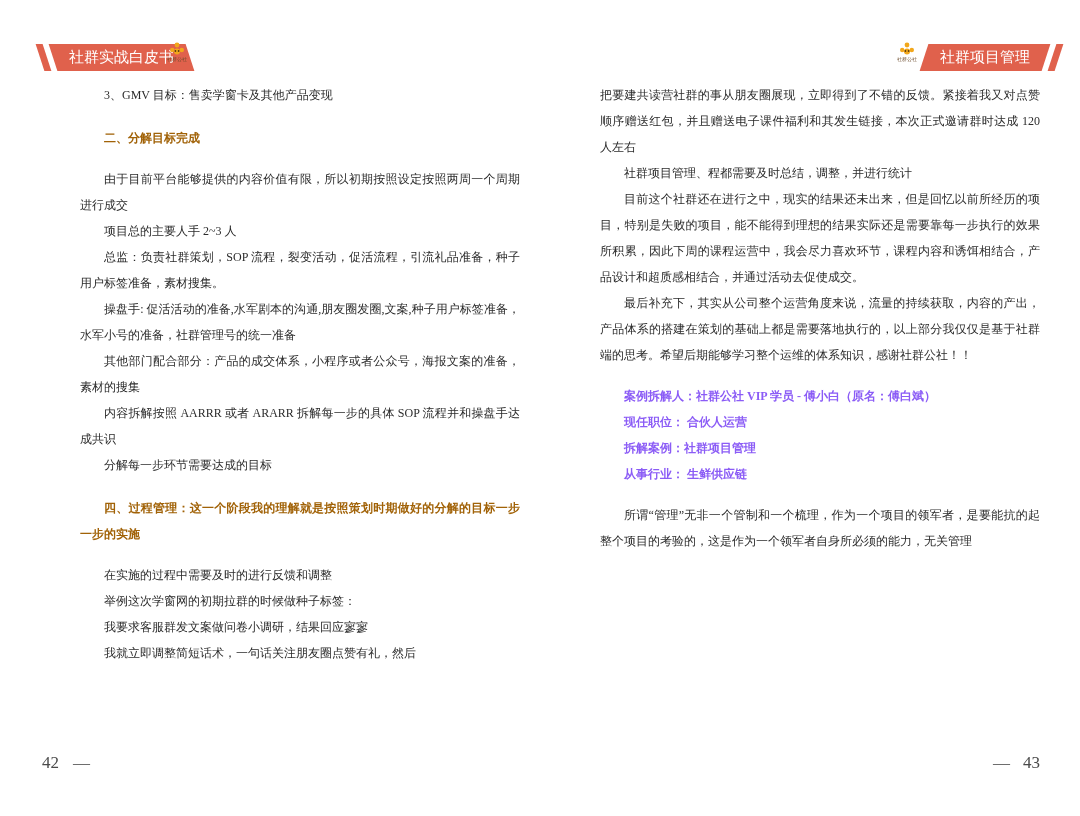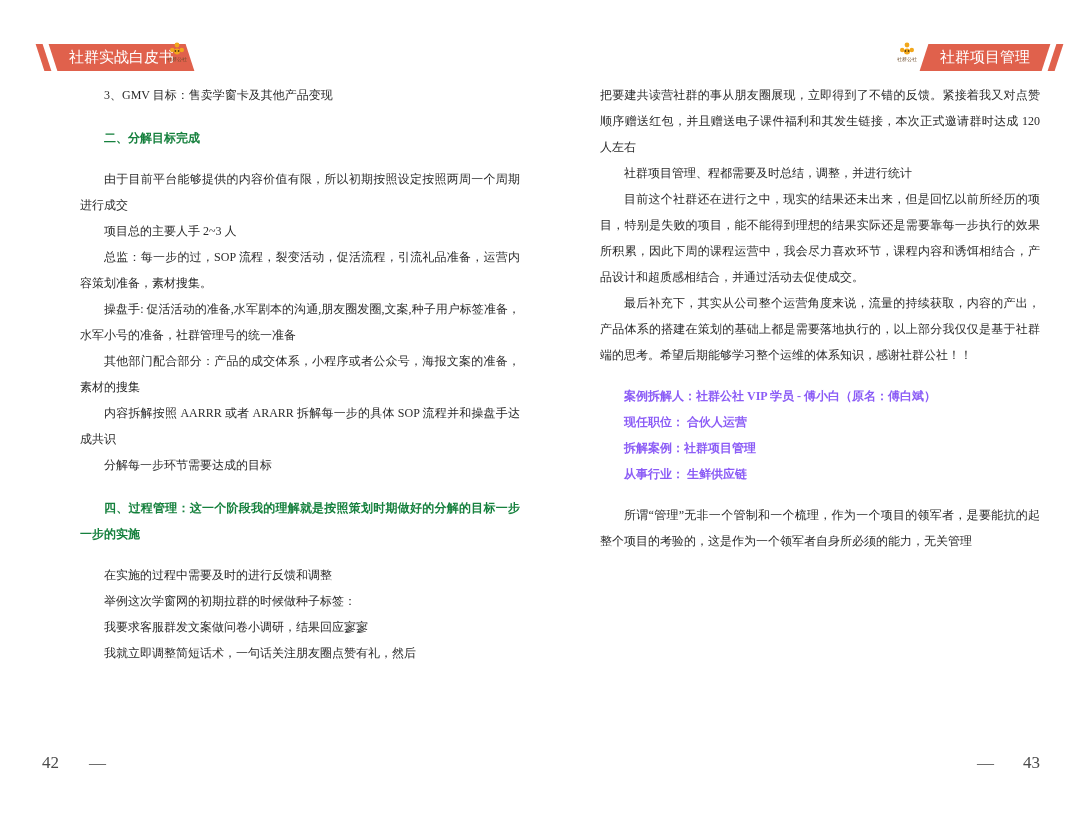--- a/index.html
+++ b/index.html
@@ -40,29 +40,29 @@
   
   .column{
     position:absolute;top:82px;width:440px;
     font-size:12px;line-height:26px;
     text-align:justify;
   }
   .col-left{left:80px;}
   .col-right{left:600px;}
   .blk{margin:0;}
   .blk.indent{text-indent:2em;}
-  .blk.heading{font-weight:bold;color:#15803d;margin:17px 0 15px 0;}
+  .blk.heading{font-weight:bold;color:#a16207;margin:17px 0 15px 0;}
   .blk.bold{font-weight:bold;color:#8b5cf6;}
   .blk.gap{margin-top:15px;}
 
   
   .pageno{
     position:absolute;bottom:43px;
     font-size:17px;color:#4a4a4a;
-    display:flex;align-items:center;gap:30px;
+    display:flex;align-items:center;gap:14px;
   }
   .pageno-left{left:42px;}
   .pageno-right{right:40px;}
   .pageno .dash{color:#555555;letter-spacing:-1px;}
 </style>
 </head>
 <body>
 
 <div id="spread">
 
@@ -102,21 +102,21 @@
       <span>社群项目管理</span>
     </span>
     <span class="stripe stripe-r"></span>
   </div>
 
   <div class="column col-left" id="col-left">
       <p class="blk body indent">3、GMV 目标：售卖学窗卡及其他产品变现</p>
       <p class="blk heading indent">二、分解目标完成</p>
       <p class="blk body indent">由于目前平台能够提供的内容价值有限，所以初期按照设定按照两周一个周期进行成交</p>
       <p class="blk body indent">项目总的主要人手 2~3 人</p>
-      <p class="blk body indent">总监：每一步的过，SOP 流程，裂变活动，促活流程，引流礼品准备，运营内容策划准备，素材搜集。</p>
+      <p class="blk body indent">总监：负责社群策划，SOP 流程，裂变活动，促活流程，引流礼品准备，种子用户标签准备，素材搜集。</p>
       <p class="blk body indent">操盘手: 促活活动的准备,水军剧本的沟通,朋友圈发圈,文案,种子用户标签准备，水军小号的准备，社群管理号的统一准备</p>
       <p class="blk body indent">其他部门配合部分：产品的成交体系，小程序或者公众号，海报文案的准备，素材的搜集</p>
       <p class="blk body indent">内容拆解按照 AARRR 或者 ARARR 拆解每一步的具体 SOP 流程并和操盘手达成共识</p>
       <p class="blk body indent">分解每一步环节需要达成的目标</p>
       <p class="blk heading indent">四、过程管理：这一个阶段我的理解就是按照策划时期做好的分解的目标一步一步的实施</p>
       <p class="blk body indent">在实施的过程中需要及时的进行反馈和调整</p>
       <p class="blk body indent">举例这次学窗网的初期拉群的时候做种子标签：</p>
       <p class="blk body indent">我要求客服群发文案做问卷小调研，结果回应寥寥</p>
       <p class="blk body indent">我就立即调整简短话术，一句话关注朋友圈点赞有礼，然后</p>
     </div>

